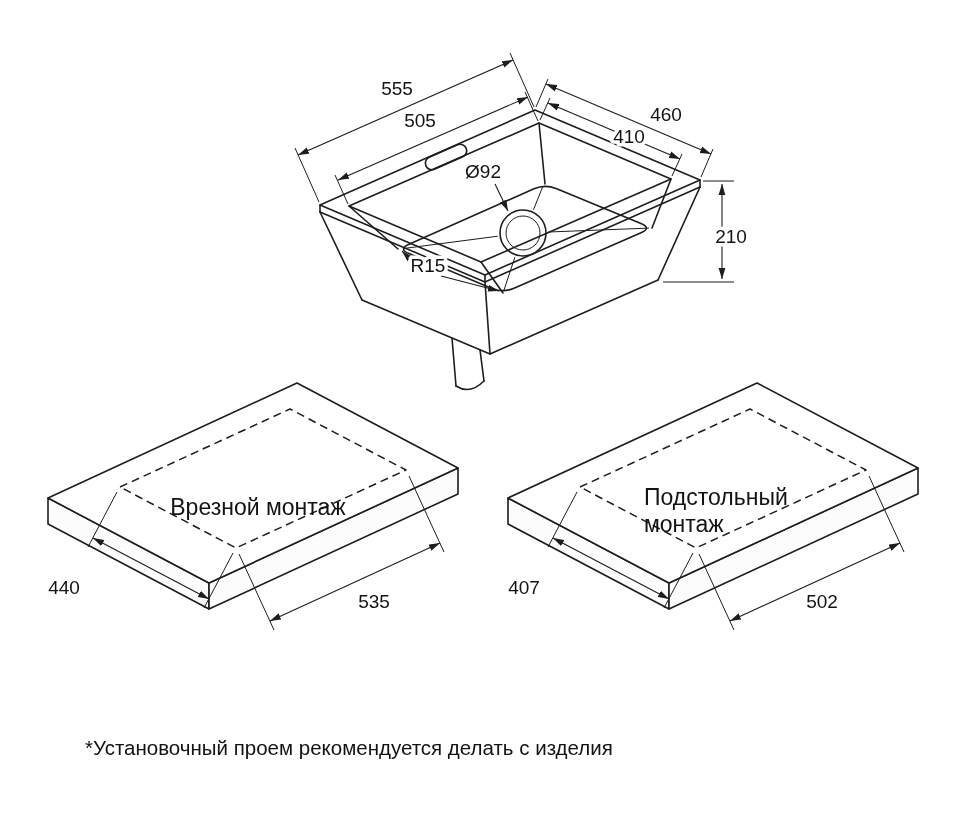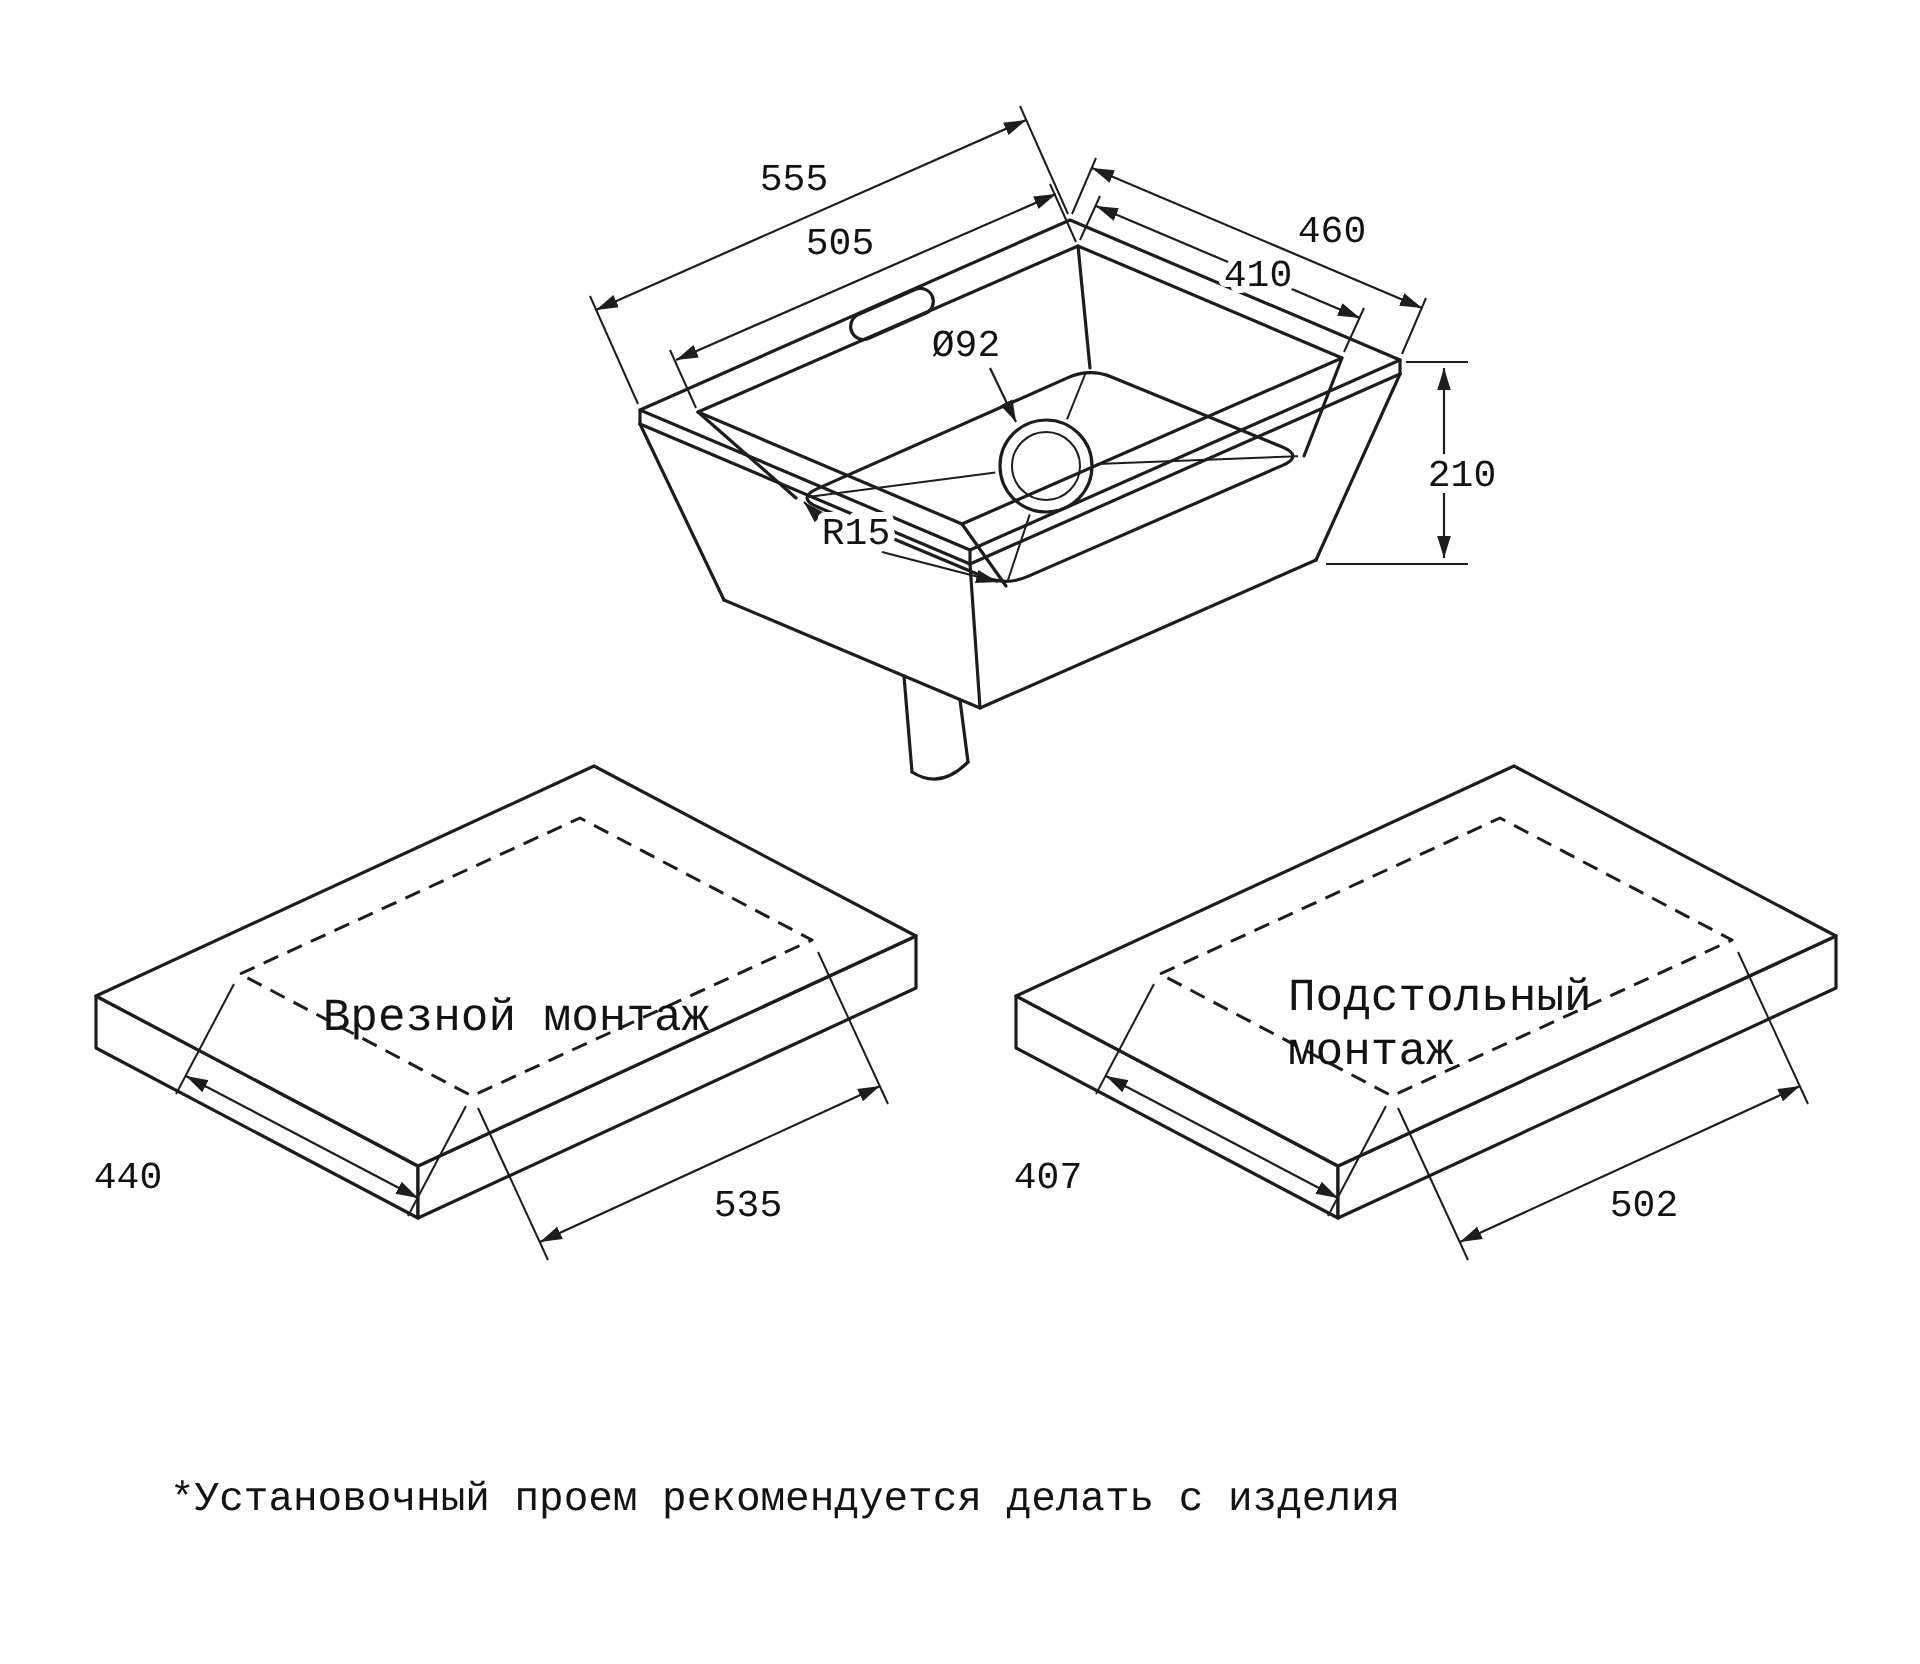--- a/index.html
+++ b/index.html
@@ -1,17 +1,17 @@
 <!DOCTYPE html>
 <html><head>
 <meta charset="utf-8">
 <style>
   html,body{margin:0;padding:0;background:#ffffff}
   .page{width:960px;height:832px;background:#ffffff;margin:0 auto;position:relative;
-        font-family:Liberation Mono, monospace;overflow:hidden}
+        font-family:Liberation Sans, sans-serif;overflow:hidden}
   svg{display:block}
   .fillw{fill:#ffffff;stroke:#1d1d1d;stroke-width:1.6;stroke-linejoin:round}
   .face{fill:#fcfcfc;stroke:#1d1d1d;stroke-width:1.6;stroke-linejoin:round}
   .outline{fill:none;stroke:#1d1d1d;stroke-width:1.6;stroke-linejoin:round;stroke-linecap:round}
   .thin{fill:none;stroke:#1d1d1d;stroke-width:1}
   .dimline{fill:none;stroke:#1d1d1d;stroke-width:1.1}
   .dash{fill:none;stroke:#1d1d1d;stroke-width:1.5;stroke-dasharray:8 5;stroke-linejoin:round}
   text{fill:#131313}
   .dimtext{font-size:19px;text-anchor:middle;paint-order:stroke;stroke:#ffffff;stroke-width:7px;stroke-linejoin:round}
   .lbl{font-size:23px;text-anchor:middle}

